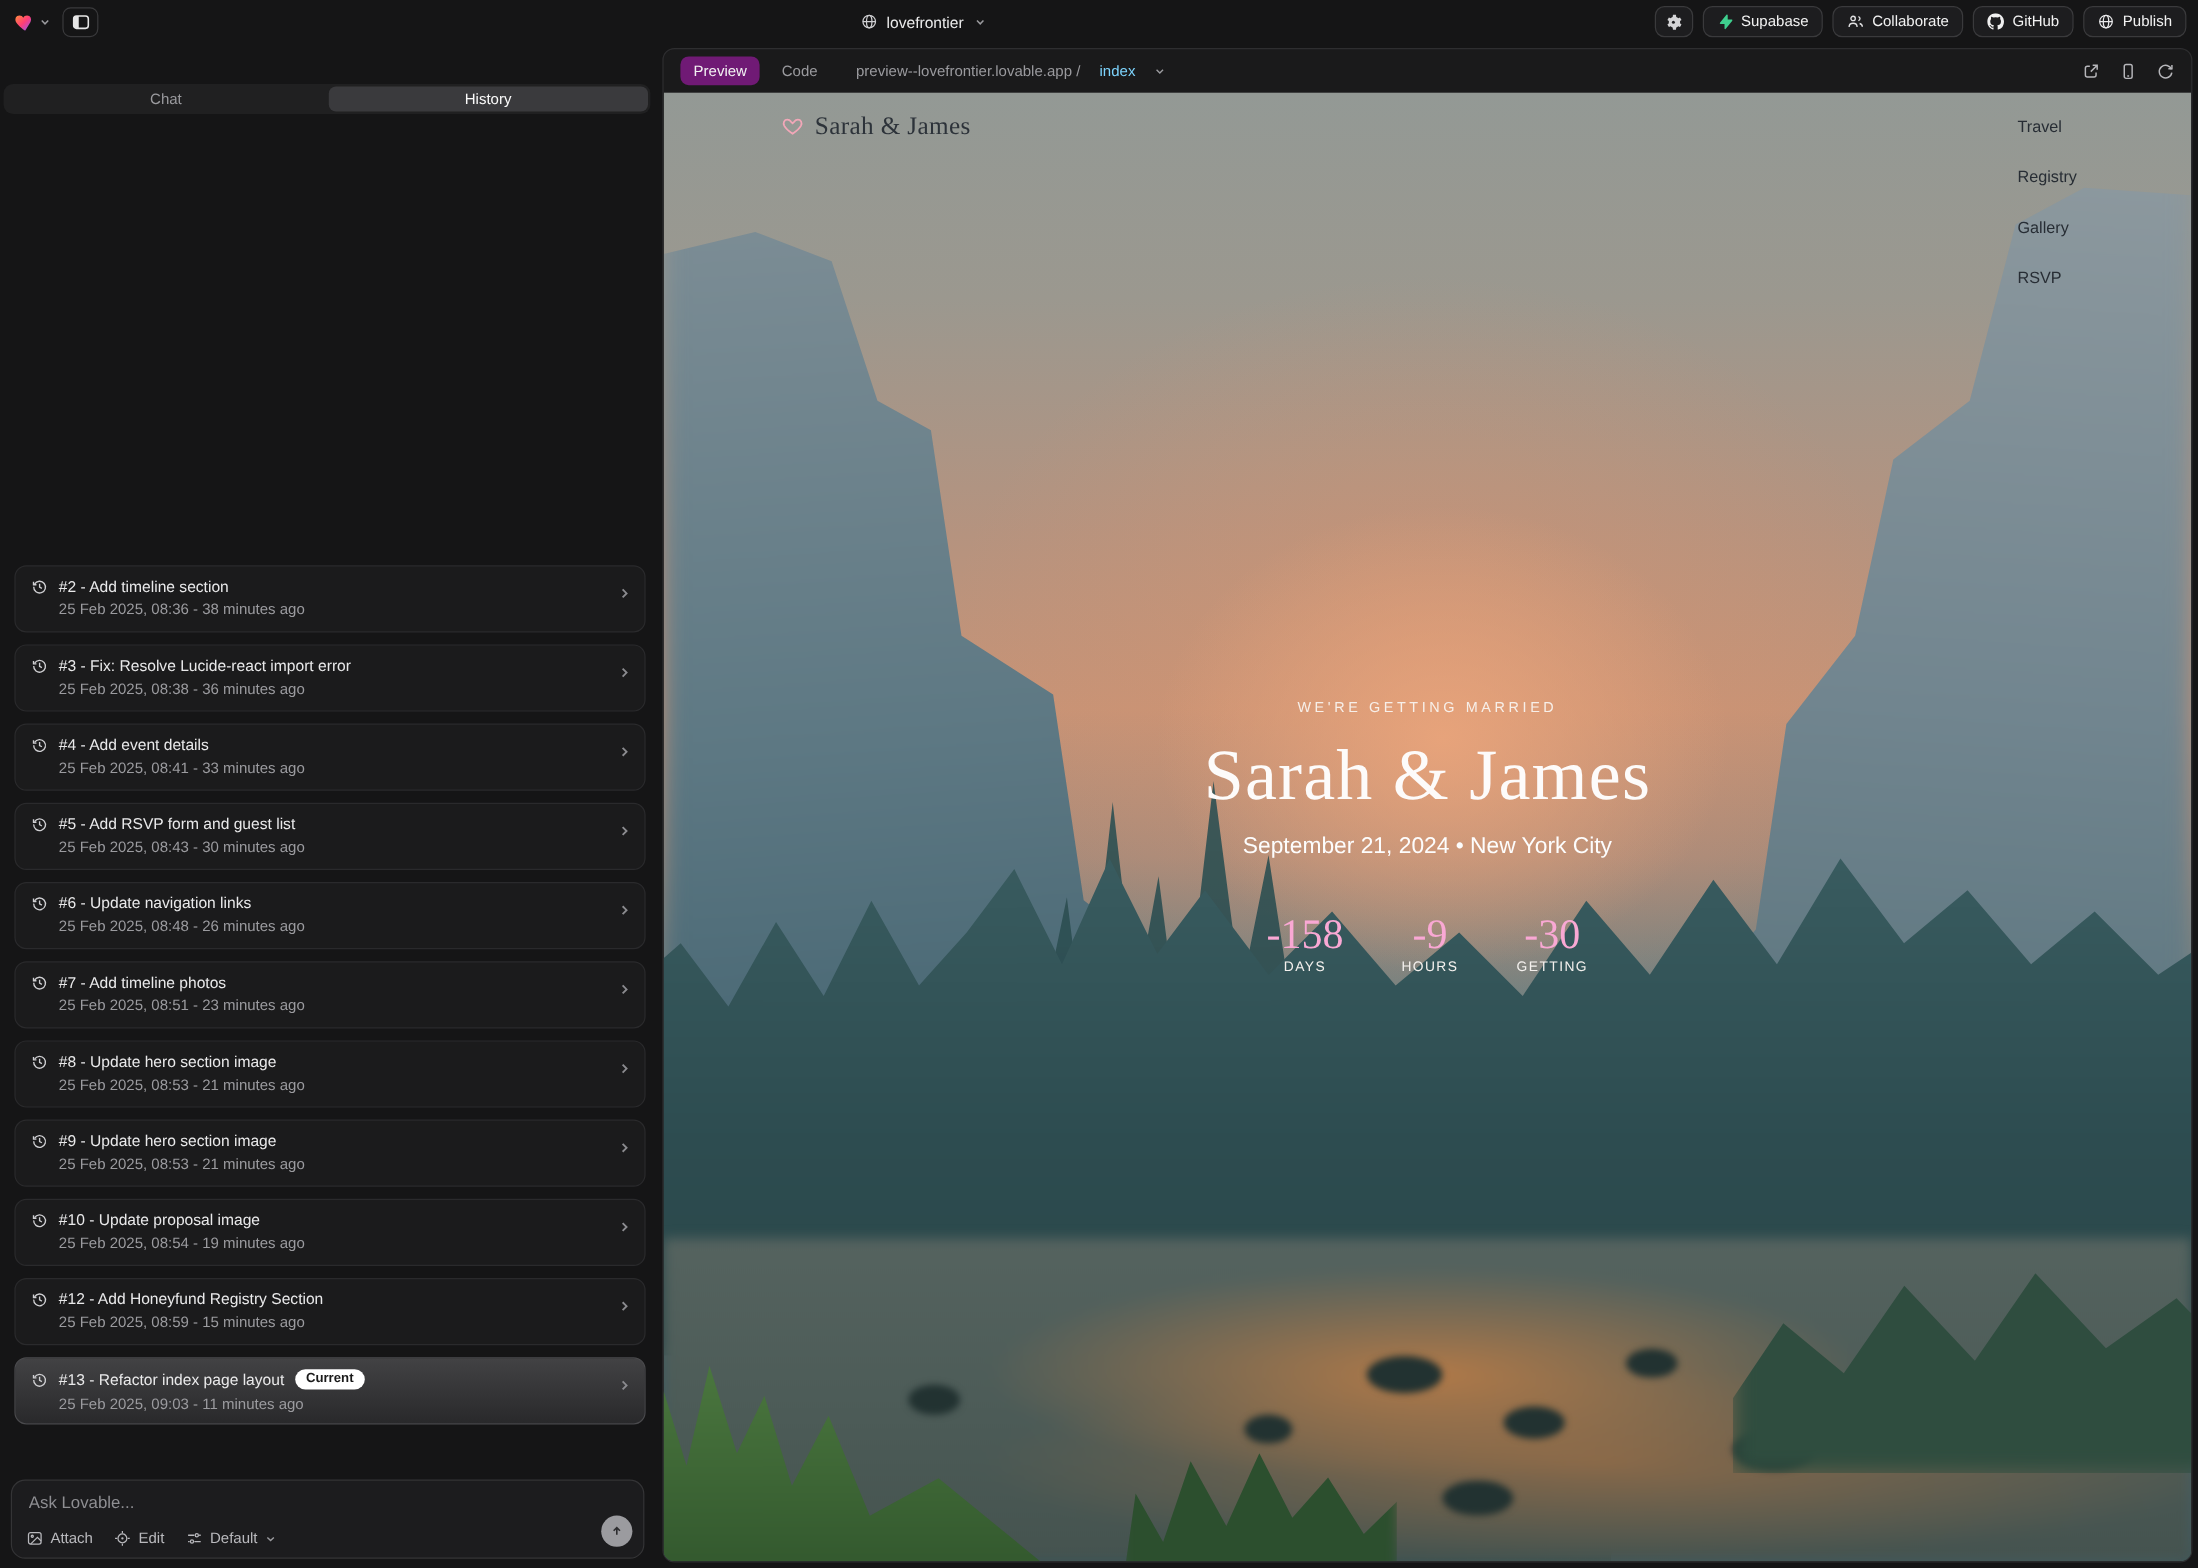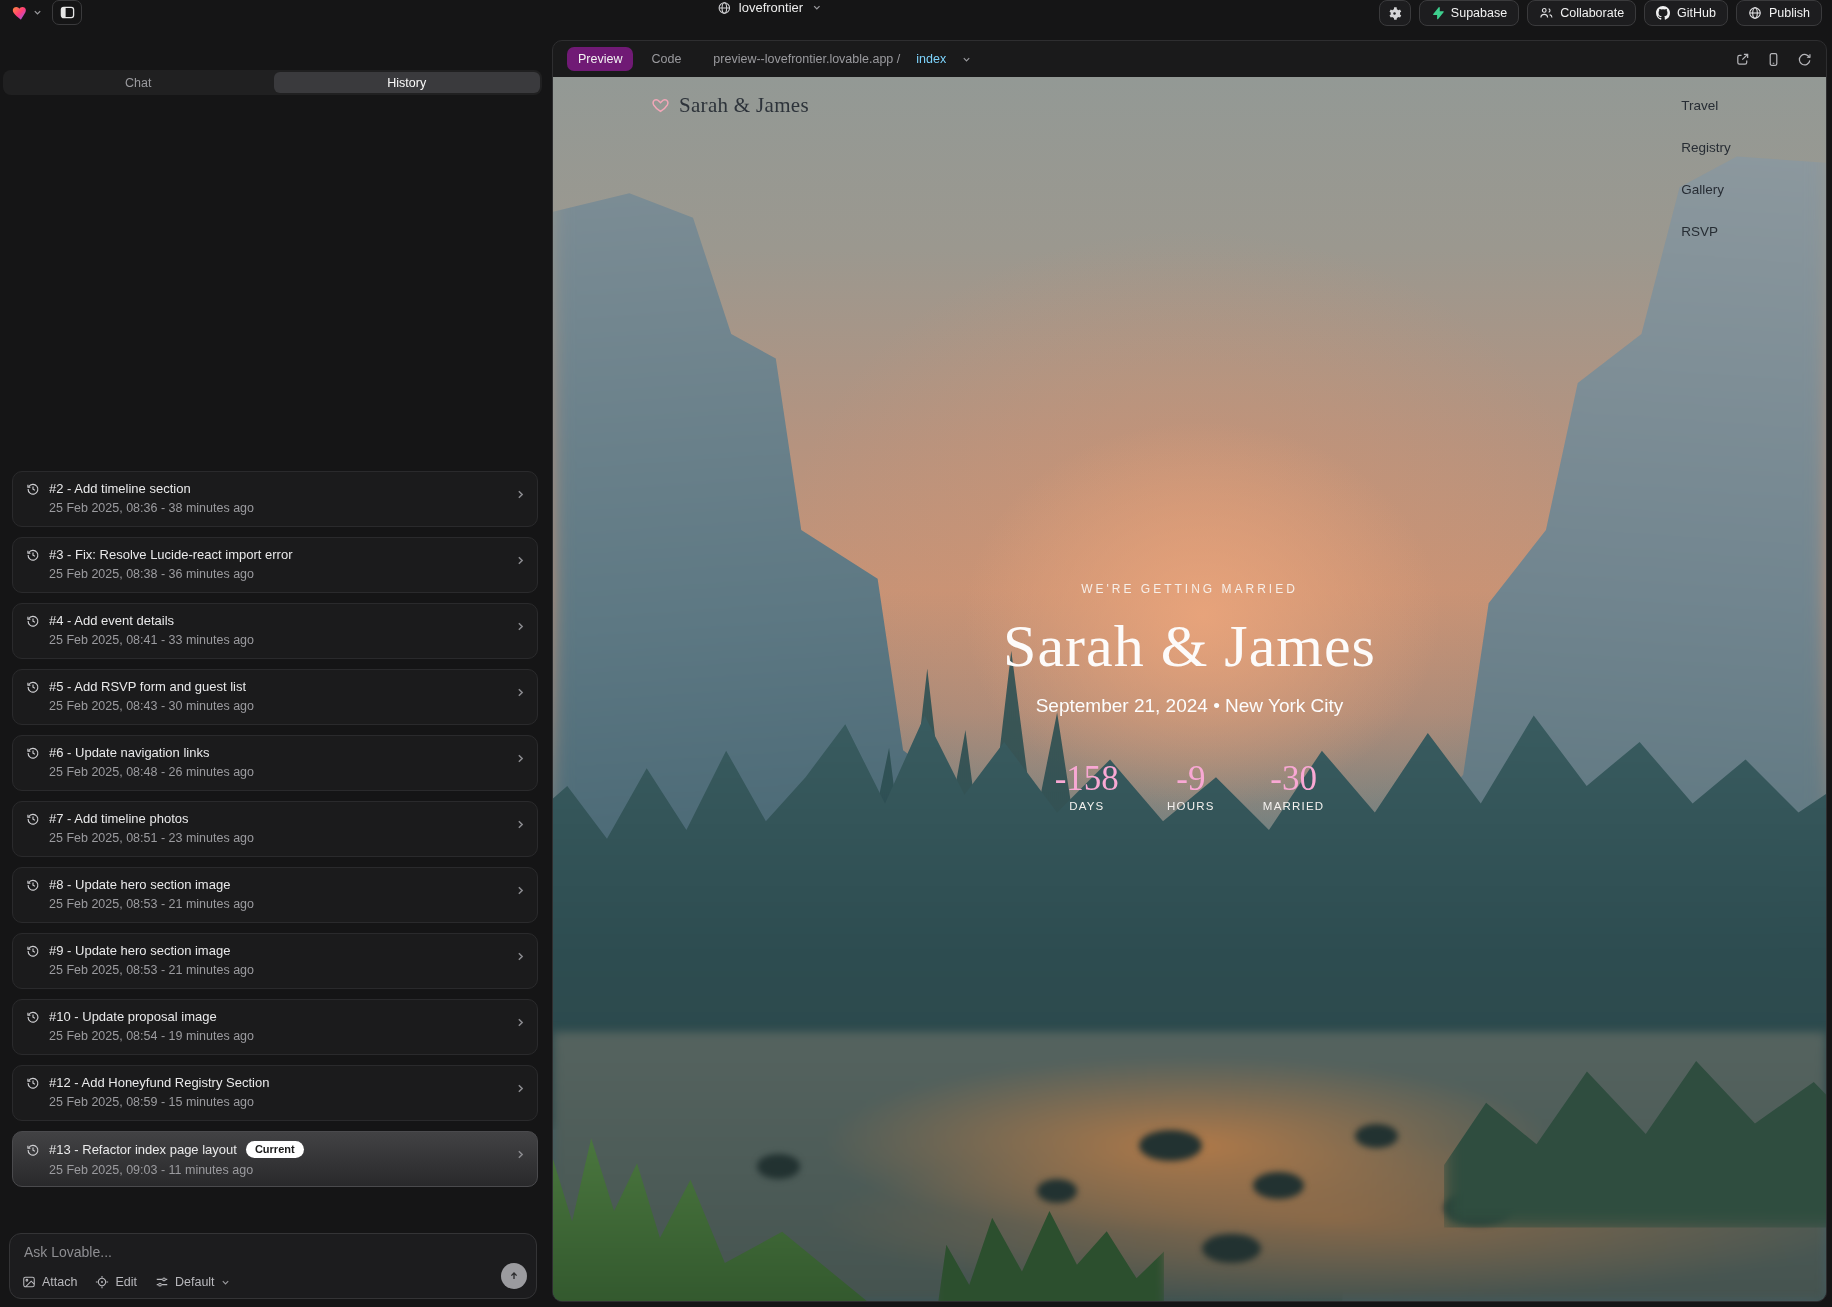--- a/index.html
+++ b/index.html
@@ -9,21 +9,21 @@
     background:#151516;
     font-family:"Liberation Sans", sans-serif;
     color:#e6e6e6;
     -webkit-font-smoothing:antialiased;
   }
   svg { display:block; }
 
   
   .topbar{
     position:absolute; top:0; left:0; right:0; height:36px;
-    display:flex; align-items:flex-start; padding:0 10px;
+    display:flex; align-items:center; padding:0 10px;
   }
   .topbar-left{ display:flex; align-items:center; gap:6px; }
   .logo-btn{ display:flex; align-items:center; gap:3px; cursor:pointer; background:none; border:none; }
   .panel-toggle{
     width:30px; height:25px; display:flex; align-items:center; justify-content:center;
     background:transparent; border:1px solid #3a3a3c; border-radius:7px; cursor:pointer; margin-left:4px;
   }
   .topbar-center{
     position:absolute; left:42%; transform:translateX(-50%);
     display:flex; align-items:center; gap:7px; font-size:13px; color:#ececec;
@@ -647,18 +647,18 @@
           <div class="cd-item">
     <div class="cd-value">-158</div>
     <div class="cd-label">DAYS</div>
   </div>
           <div class="cd-item">
     <div class="cd-value">-9</div>
     <div class="cd-label">HOURS</div>
   </div>
           <div class="cd-item">
     <div class="cd-value">-30</div>
-    <div class="cd-label">MARRIED</div>
+    <div class="cd-label">GETTING</div>
   </div>
         </div>
     </div>
   </div>
 </section>
 
 </body></html>

